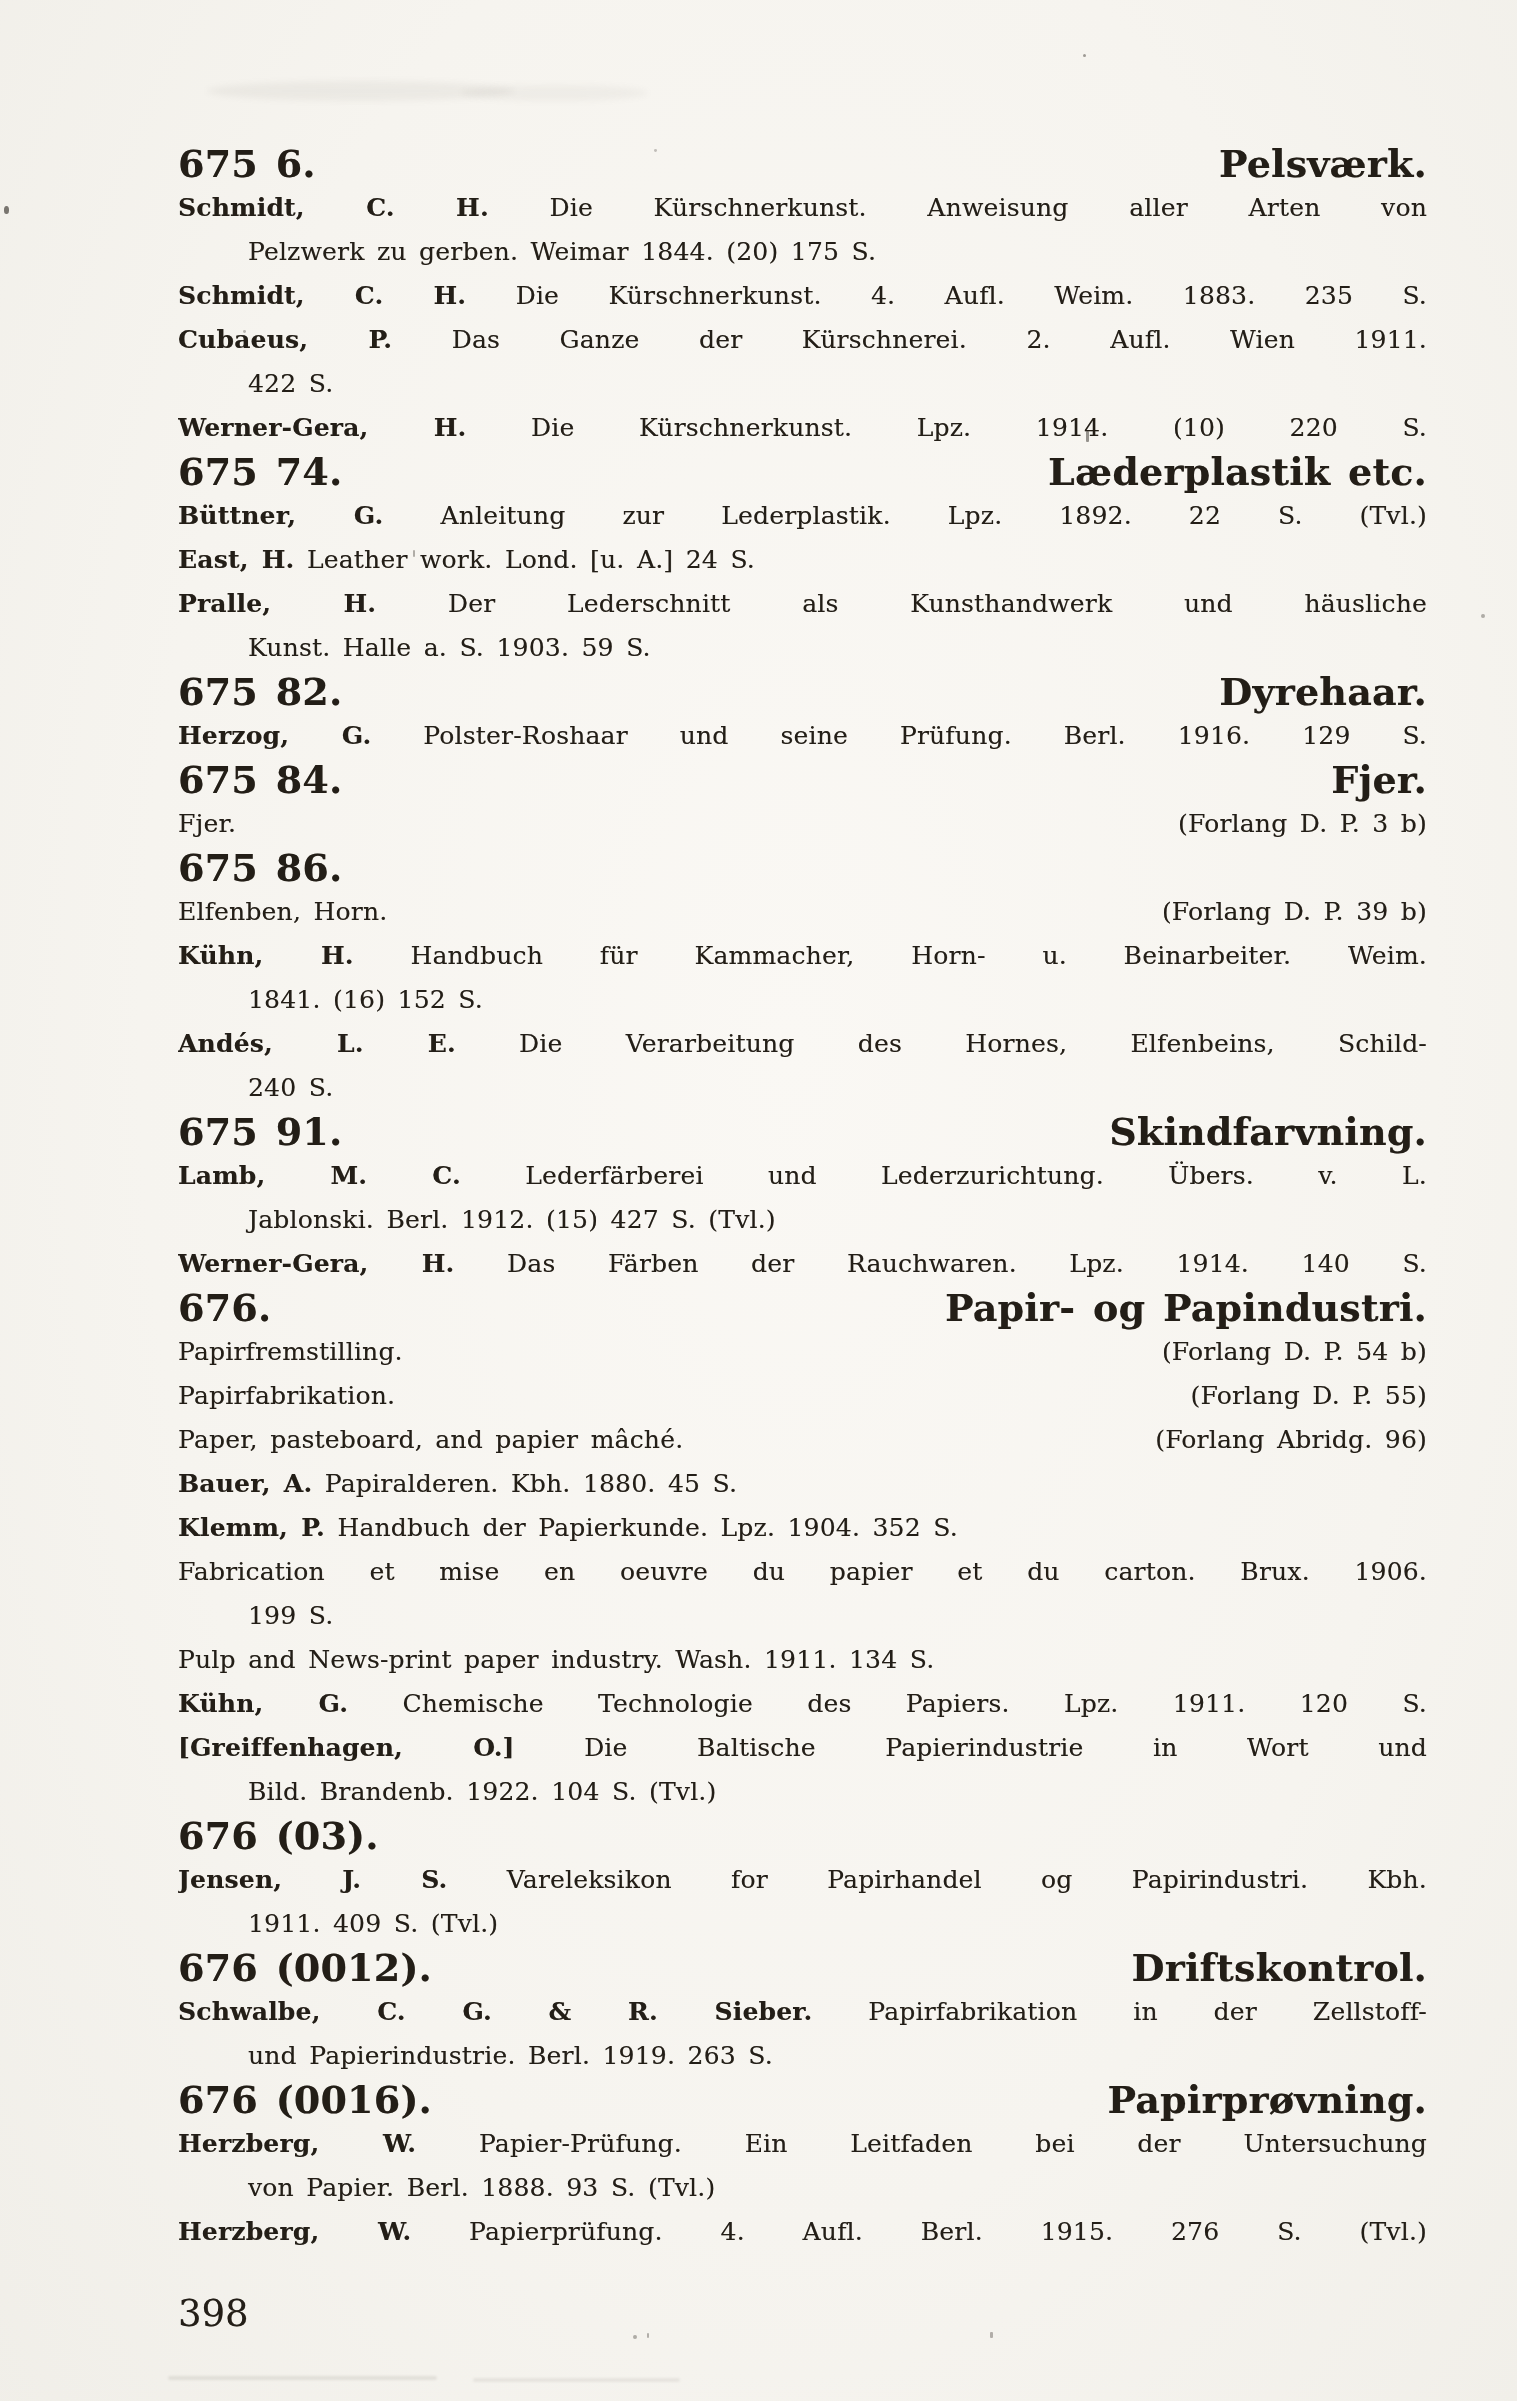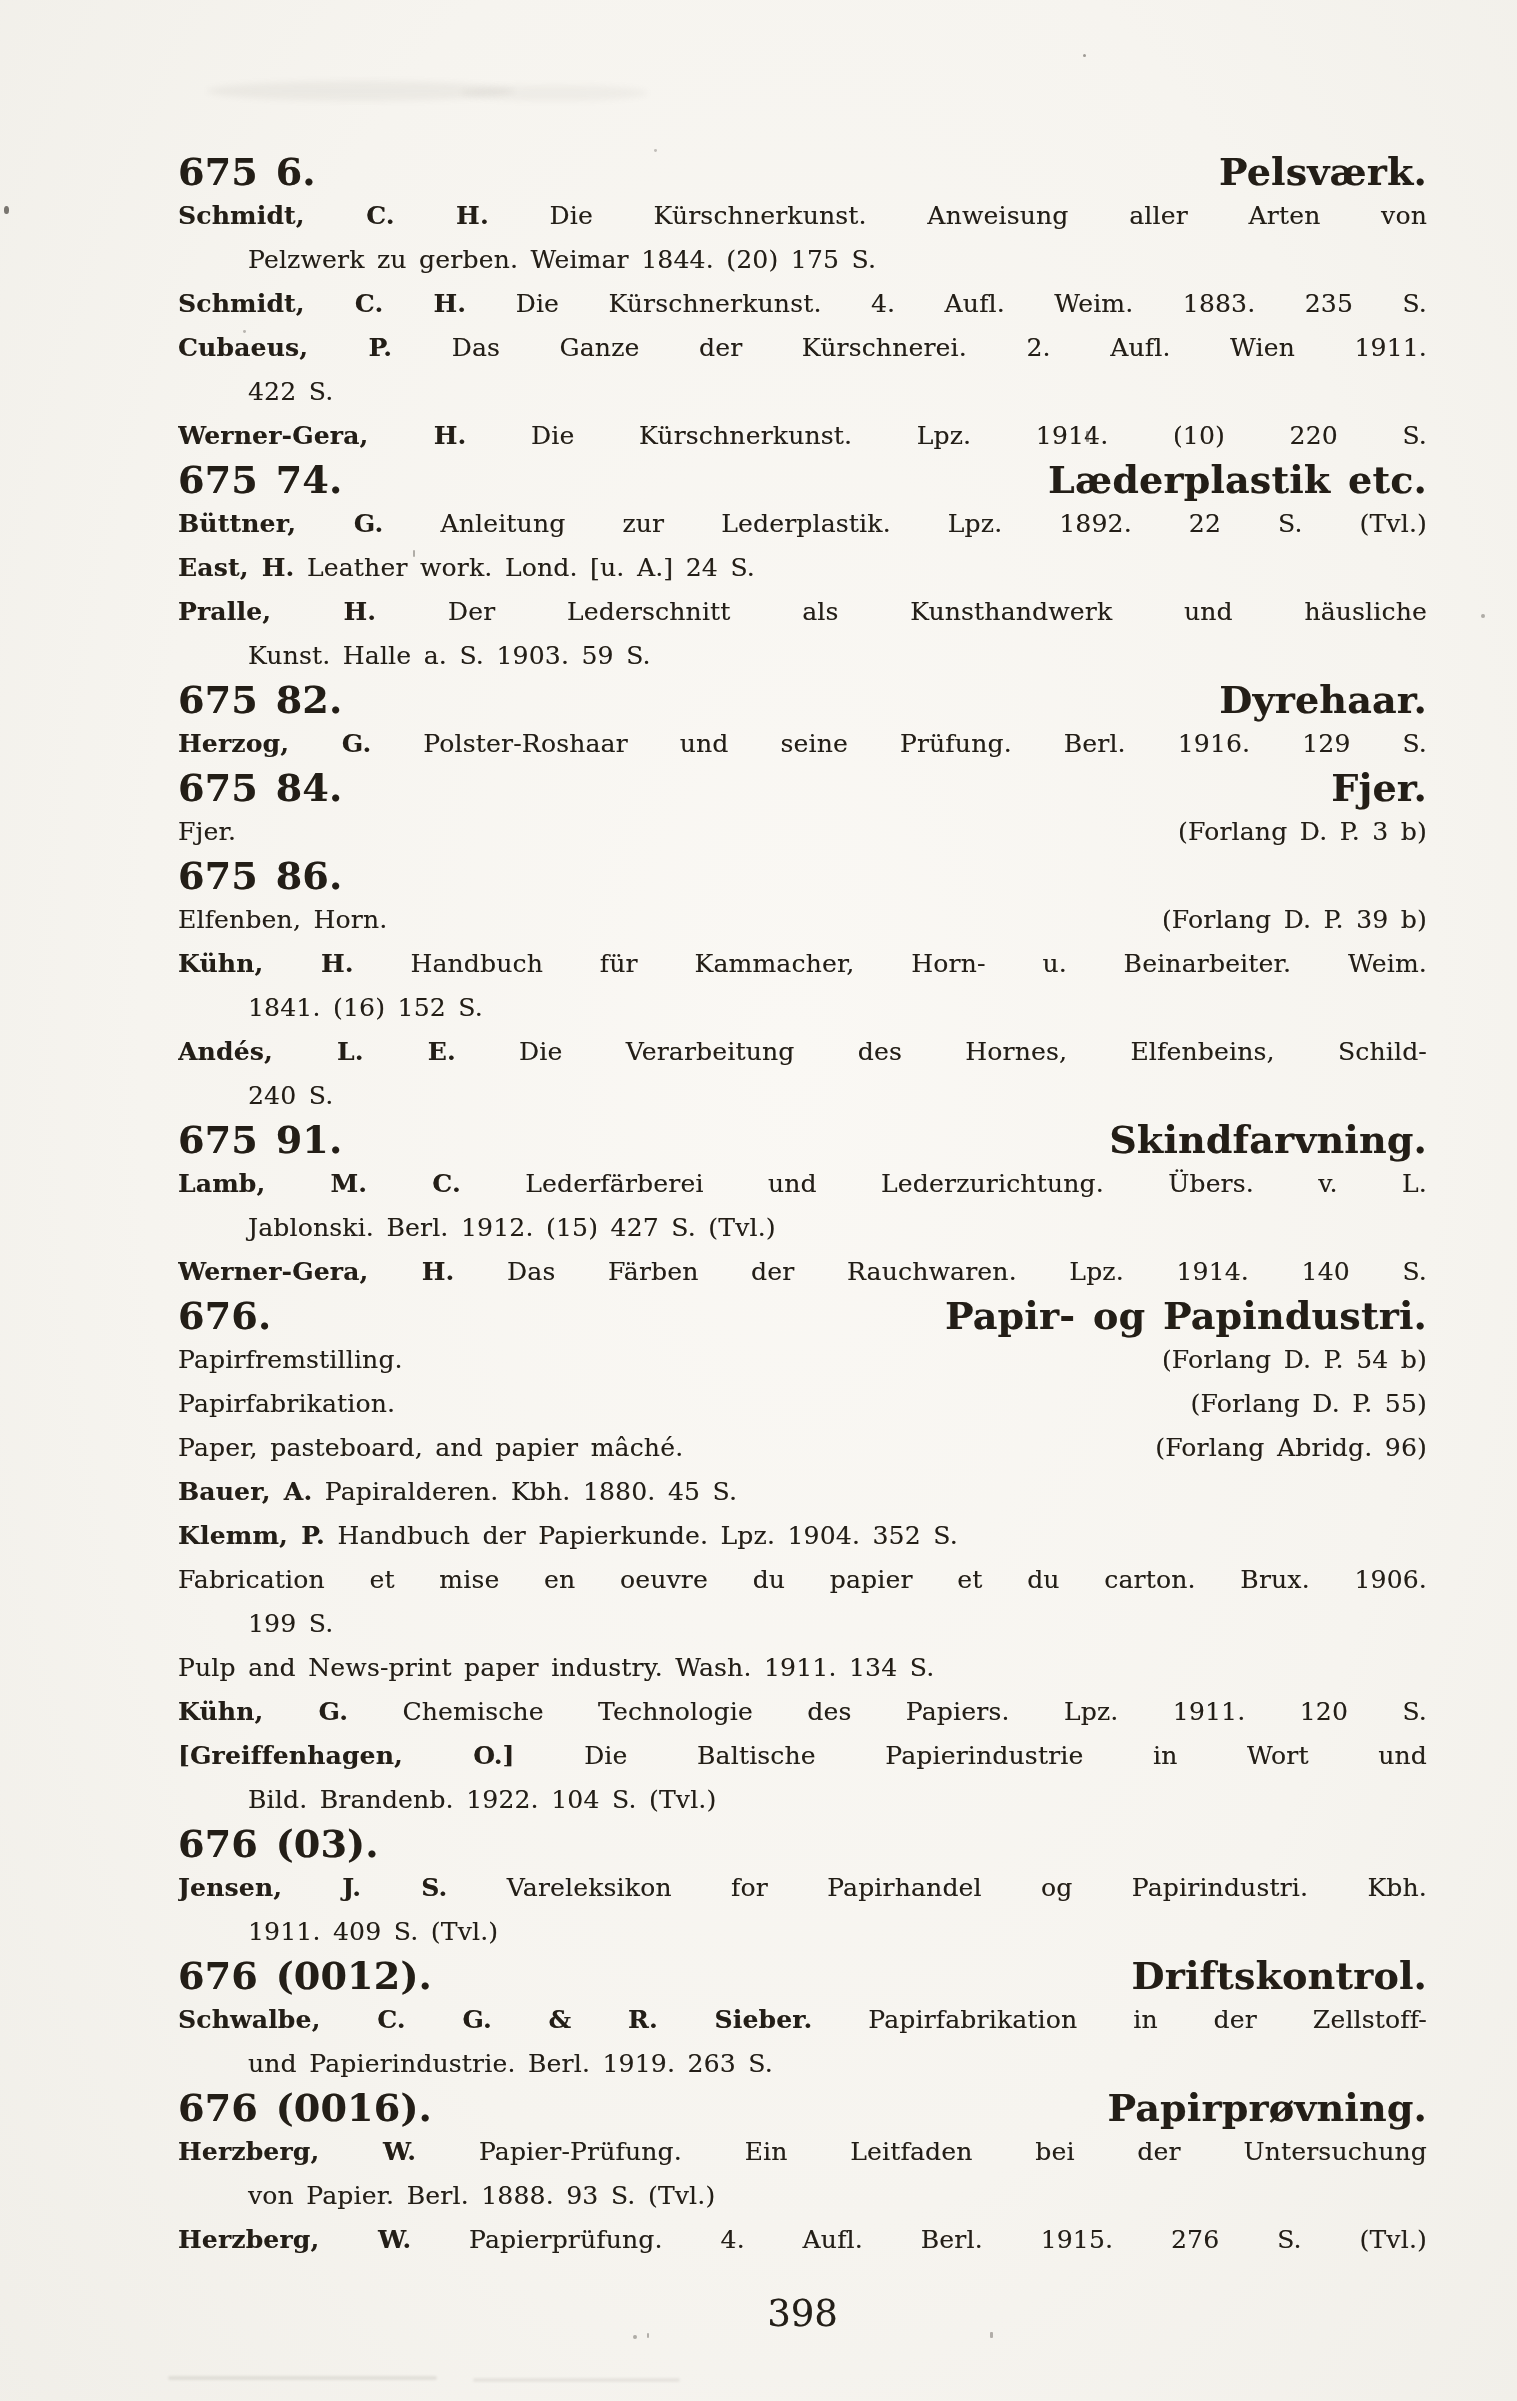--- a/index.html
+++ b/index.html
@@ -15,21 +15,20 @@
     overflow: hidden;
     background: radial-gradient(ellipse at 52% 42%, #faf8f4 0%, #f6f4ef 58%, #f0eee8 100%);
     color: #231e17;
     font-family: "DejaVu Serif", "Liberation Serif", serif;
     text-shadow: 0.2px 0.2px 0.3px rgba(35,28,20,0.45);
   }
   .text-block {
     position: absolute;
     left: 178px; top: 142px;
     width: 1249px;
-    margin-top: 8px;
   }
   .line {
     height: 44px;
     line-height: 44px;
     font-size: 25px;
     letter-spacing: 0.2px;
     word-spacing: 4.3px;
     white-space: nowrap;
     hyphens: none;
   }
@@ -45,21 +44,21 @@
   .line.justify::after { content: ""; display: inline-block; width: 100%; height: 0; }
   .line.split {
     display: flex;
     justify-content: space-between;
     align-items: baseline;
   }
   .page-number {
     position: absolute;
     left: 178px; top: 2292px;
     width: 1249px;
-    text-align: center;
+    text-align: left;
     font-size: 37px;
     line-height: 44px;
   }
   
   .smudge {
     position: absolute;
     background: #8a857c;
     border-radius: 50%;
     filter: blur(3.4px);
   }

